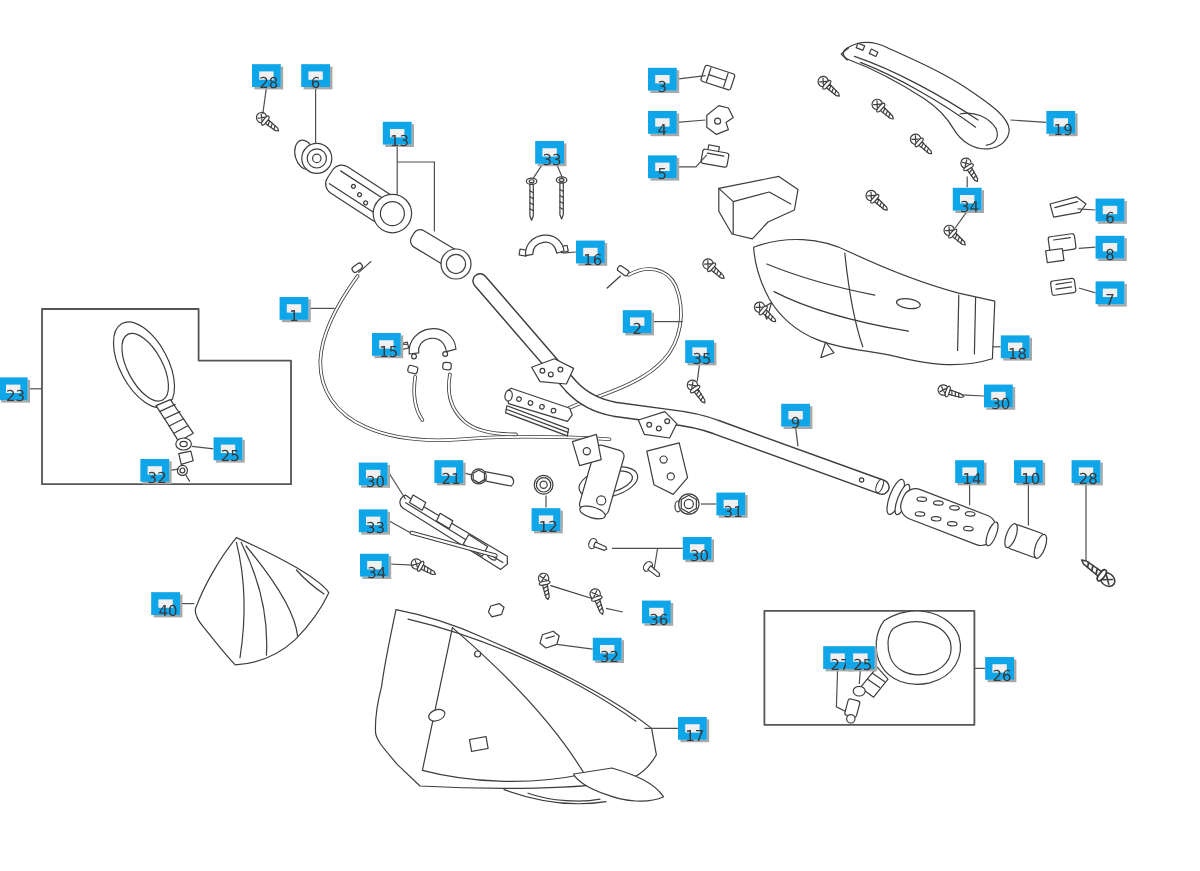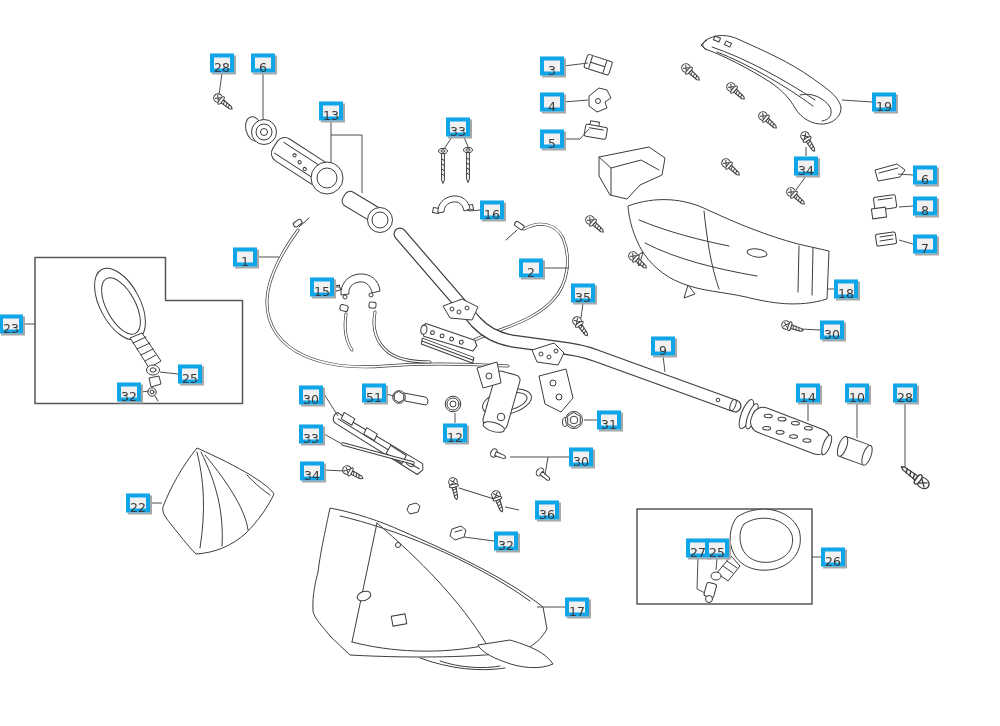--- a/index.html
+++ b/index.html
@@ -1,20 +1,20 @@
 <!DOCTYPE html>
 <html><head>
 <meta charset="utf-8">
 <style>
   html,body{margin:0;padding:0;background:#fff;}
   .stage{position:relative;width:1000px;height:726px;background:#ffffff;overflow:hidden;
          font-family:"DejaVu Sans","Liberation Sans",sans-serif;}
   .stage svg{position:absolute;left:0;top:0;}
   .callout{position:absolute;width:24px;height:19px;transform:translate(-50%,-50%);
-           background:#f0f0f0;border:4px solid #0ea5e9;box-shadow:2px 2px 0 #a8a8a8;
+           background:#f0f0f0;border:6px solid #0ea5e9;box-shadow:2px 2px 0 #a8a8a8;
            color:#3a3a3a;font-size:12.5px;line-height:19px;text-align:center;
            box-sizing:border-box;user-select:none;}
   .pt{fill:#ffffff;stroke:#3d3d3d;stroke-width:1;stroke-linejoin:round;}
   .ln{fill:none;stroke:#3d3d3d;stroke-width:1;stroke-linecap:round;stroke-linejoin:round;}
   .cable{fill:none;stroke:#3d3d3d;stroke-width:3;stroke-linecap:round;}
   .cablein{fill:none;stroke:#ffffff;stroke-width:1.6;stroke-linecap:round;}
   .bar{fill:none;stroke:#3d3d3d;stroke-width:13;stroke-linecap:round;}
   .barin{fill:none;stroke:#ffffff;stroke-width:10.6;stroke-linecap:round;}
   .leader{fill:none;stroke:#4f4f4f;stroke-width:1;}
 </style>
@@ -436,23 +436,23 @@
 <div class="callout" style="left:806px;top:166px">34</div>
 <div class="callout" style="left:925px;top:175px">6</div>
 <div class="callout" style="left:925px;top:206px">8</div>
 <div class="callout" style="left:925px;top:244px">7</div>
 <div class="callout" style="left:846px;top:289px">18</div>
 <div class="callout" style="left:832px;top:330px">30</div>
 <div class="callout" style="left:663px;top:346px">9</div>
 <div class="callout" style="left:11px;top:324px">23</div>
 <div class="callout" style="left:190px;top:374px">25</div>
 <div class="callout" style="left:129px;top:392px">32</div>
-<div class="callout" style="left:138px;top:503px">22</div>
+<div class="callout" style="left:138px;top:503px">40</div>
 <div class="callout" style="left:311px;top:395px">30</div>
-<div class="callout" style="left:374px;top:393px">51</div>
+<div class="callout" style="left:374px;top:393px">21</div>
 <div class="callout" style="left:455px;top:433px">12</div>
 <div class="callout" style="left:311px;top:434px">33</div>
 <div class="callout" style="left:312px;top:471px">34</div>
 <div class="callout" style="left:581px;top:457px">30</div>
 <div class="callout" style="left:609px;top:420px">31</div>
 <div class="callout" style="left:808px;top:393px">14</div>
 <div class="callout" style="left:857px;top:393px">10</div>
 <div class="callout" style="left:905px;top:393px">28</div>
 <div class="callout" style="left:547px;top:510px">36</div>
 <div class="callout" style="left:506px;top:541px">32</div>

